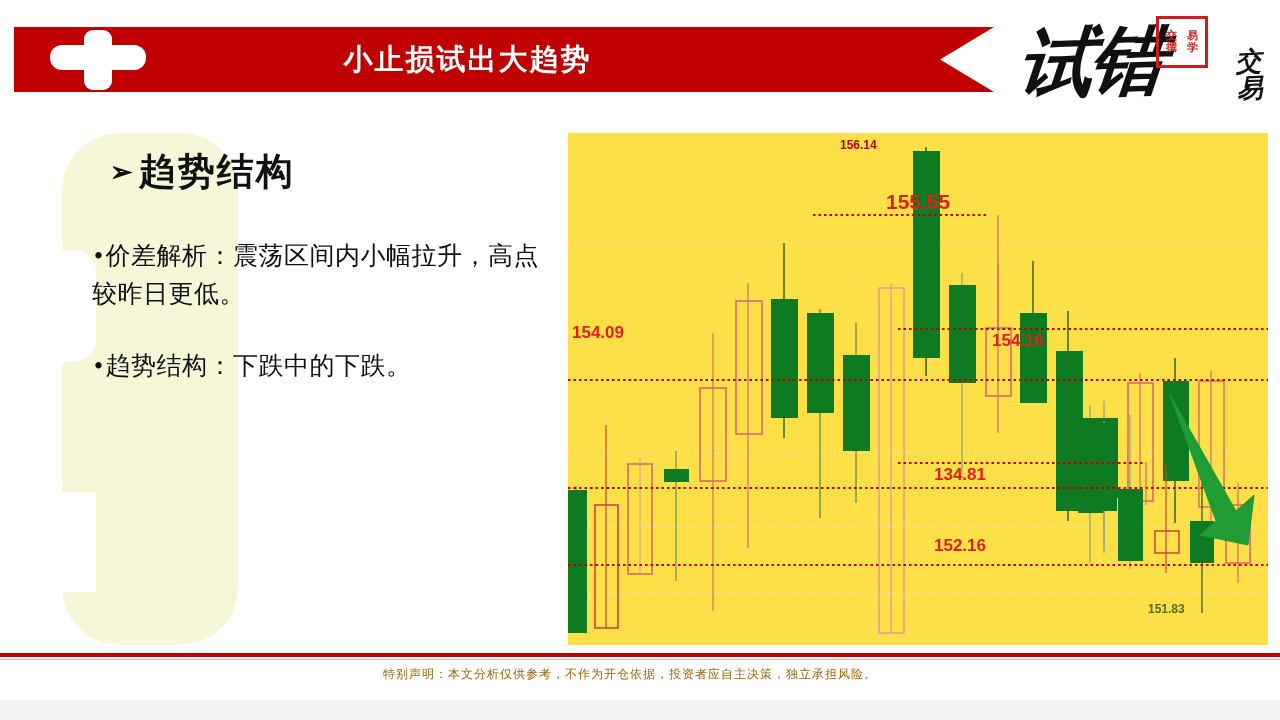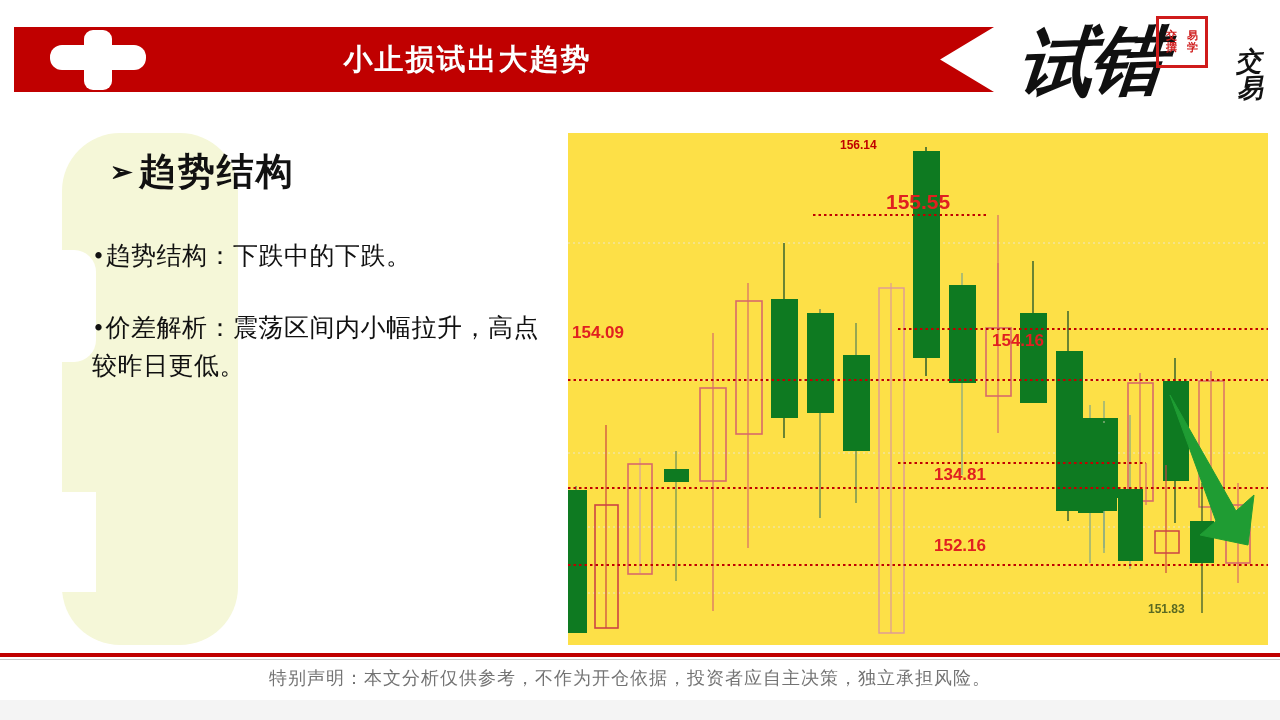--- a/index.html
+++ b/index.html
@@ -93,21 +93,21 @@
     position:absolute;left:568px;top:133px;width:700px;height:512px;
     background:#fde047;overflow:hidden;
   }
   .chart svg{display:block;width:700px;height:512px;}
 
   
   .footer-rule{position:absolute;left:0;top:653px;width:1280px;height:4px;background:#c00000;}
   .footer-rule.thin{top:659px;height:1px;background:#c9c9c9;}
   .footer-text{
     position:absolute;left:0;top:666px;width:1260px;
-    text-align:center;font-size:18px;color:#737373;
+    text-align:center;font-size:12px;color:#a16207;
     font-family:"DejaVu Serif","Liberation Serif",serif;letter-spacing:1px;
   }
   .footer-band{position:absolute;left:0;top:700px;width:1280px;height:20px;background:#f4f4f4;}
 </style>
 </head>
 <body>
 
 <div class="slide">
 
   <div class="banner-wrap">
@@ -137,25 +137,25 @@
   <div class="deco-fill-a"></div>
   <div class="deco-notch-b"></div>
 
   <div class="content">
     <div class="heading">
       <span class="arrow">➢</span>
       <span>趋势结构</span>
     </div>
 
     <p class="bullet">
+      <span class="mk">•</span><span>价差解析：震荡区间内小幅拉升，高点较昨日更低。</span>
+    </p>
+
+    <p class="bullet">
       <span class="mk">•</span><span>趋势结构：下跌中的下跌。</span>
-    </p>
-
-    <p class="bullet">
-      <span class="mk">•</span><span>价差解析：震荡区间内小幅拉升，高点较昨日更低。</span>
     </p>
 
   </div>
 
   <div class="chart">
     <svg viewBox="0 0 700 512">
 
       <g stroke="#ece6c9" stroke-width="1" stroke-dasharray="2 3">
         <line x1="0" y1="110" x2="700" y2="110"></line>
         <line x1="0" y1="247" x2="700" y2="247"></line>

